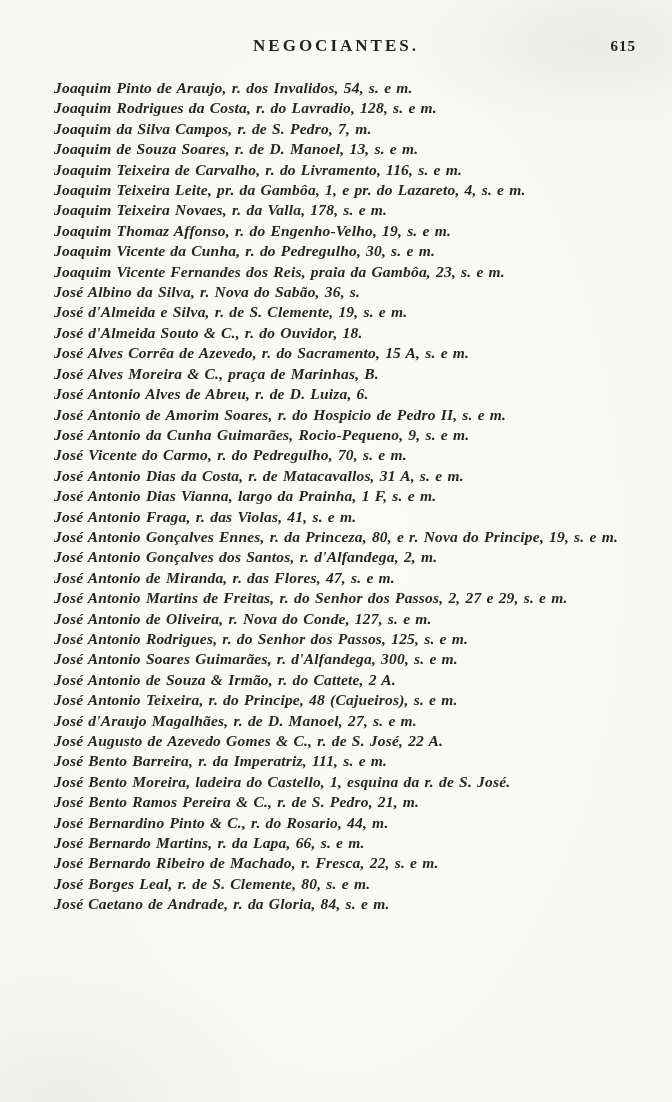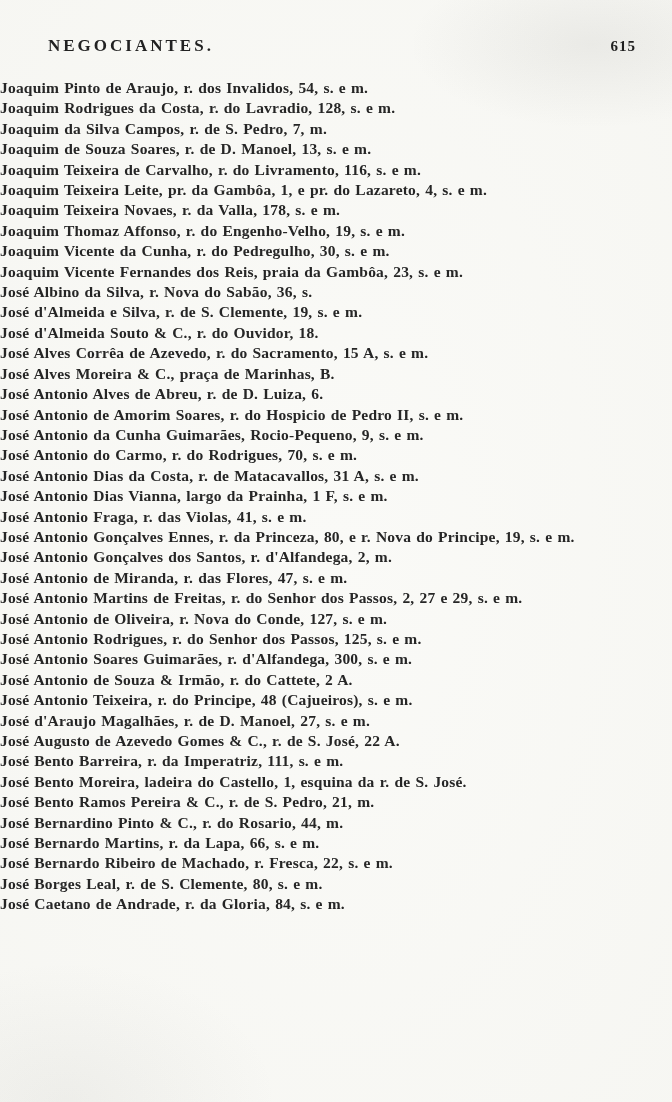--- a/index.html
+++ b/index.html
@@ -24,38 +24,40 @@
       radial-gradient(ellipse 300px 200px at 10% 100%, rgba(130,130,125,0.08), rgba(0,0,0,0) 70%),
       radial-gradient(ellipse 500px 900px at 50% 50%, rgba(250,250,247,1), rgba(246,246,242,1));
   }
   .header {
     position: relative;
     padding-top: 36px;
     height: 30px;
   }
   .title {
     display: block;
+    text-align: center;
     font-weight: bold;
     font-size: 17px;
     letter-spacing: 3px;
     color: #222;
-    padding-left: 48px;
   }
   .page-number {
     position: absolute;
     top: 38px;
     right: 36px;
     font-weight: bold;
     font-size: 15px;
     letter-spacing: 1px;
     text-align: right;
   }
   .entries {
     margin-top: 12px;
+    padding-left: 54px;
     padding-right: 34px;
+    font-style: italic;
   }
   .entry {
     font-size: 15.5px;
     font-weight: bold;
     line-height: 20.4px;
     text-align: justify;
     padding-left: 20px;
     text-indent: -20px;
     letter-spacing: 0.2px;
     word-spacing: 1px;
@@ -82,21 +84,21 @@
       <div class="entry">Joaquim Vicente da Cunha, r. do Pedregulho, 30, s. e m.</div>
       <div class="entry">Joaquim Vicente Fernandes dos Reis, praia da Gambôa, 23, s. e m.</div>
       <div class="entry">José Albino da Silva, r. Nova do Sabão, 36, s.</div>
       <div class="entry">José d'Almeida e Silva, r. de S. Clemente, 19, s. e m.</div>
       <div class="entry">José d'Almeida Souto &amp; C., r. do Ouvidor, 18.</div>
       <div class="entry">José Alves Corrêa de Azevedo, r. do Sacramento, 15 A, s. e m.</div>
       <div class="entry">José Alves Moreira &amp; C., praça de Marinhas, B.</div>
       <div class="entry">José Antonio Alves de Abreu, r. de D. Luiza, 6.</div>
       <div class="entry">José Antonio de Amorim Soares, r. do Hospicio de Pedro II, s. e m.</div>
       <div class="entry">José Antonio da Cunha Guimarães, Rocio-Pequeno, 9, s. e m.</div>
-      <div class="entry">José Antonio do Carmo, r. do Rodrigues, 70, s. e m.</div>
+      <div class="entry">José Vicente do Carmo, r. do Pedregulho, 70, s. e m.</div>
       <div class="entry">José Antonio Dias da Costa, r. de Matacavallos, 31 A, s. e m.</div>
       <div class="entry">José Antonio Dias Vianna, largo da Prainha, 1 F, s. e m.</div>
       <div class="entry">José Antonio Fraga, r. das Violas, 41, s. e m.</div>
       <div class="entry">José Antonio Gonçalves Ennes, r. da Princeza, 80, e r. Nova do Principe, 19, s. e m.</div>
       <div class="entry">José Antonio Gonçalves dos Santos, r. d'Alfandega, 2, m.</div>
       <div class="entry">José Antonio de Miranda, r. das Flores, 47, s. e m.</div>
       <div class="entry">José Antonio Martins de Freitas, r. do Senhor dos Passos, 2, 27 e 29, s. e m.</div>
       <div class="entry">José Antonio de Oliveira, r. Nova do Conde, 127, s. e m.</div>
       <div class="entry">José Antonio Rodrigues, r. do Senhor dos Passos, 125, s. e m.</div>
       <div class="entry">José Antonio Soares Guimarães, r. d'Alfandega, 300, s. e m.</div>

